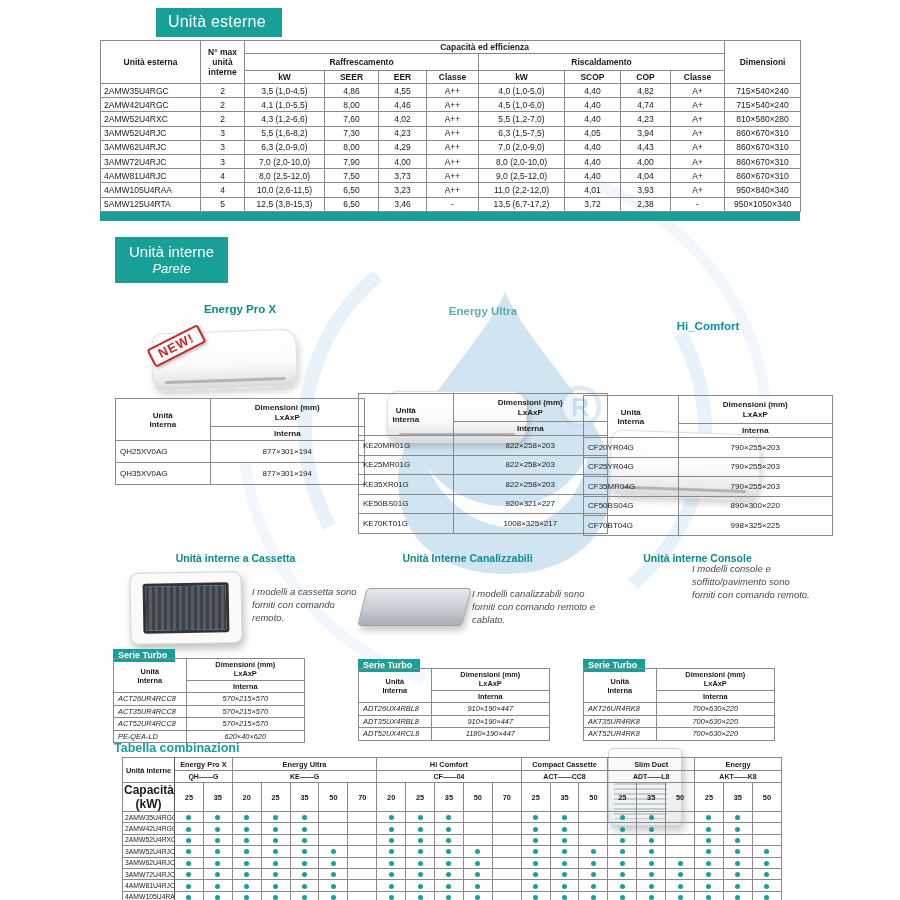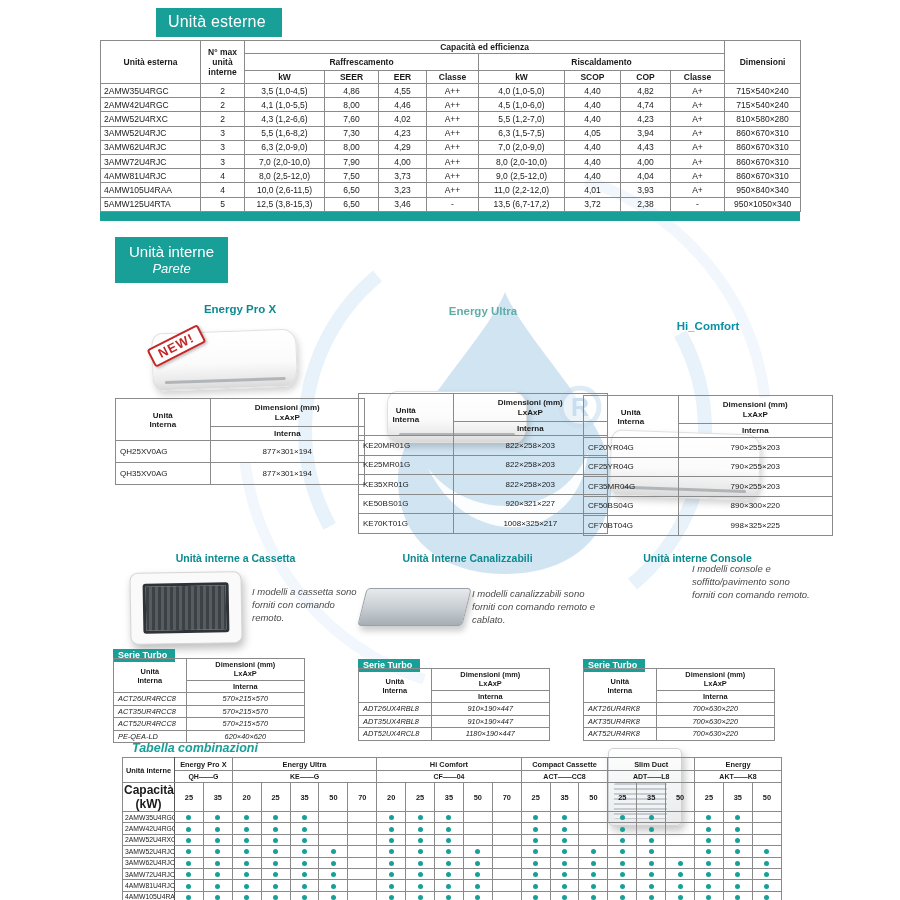--- a/index.html
+++ b/index.html
@@ -462,21 +462,21 @@
           <td>700×630×220</td>
         </tr>
         <tr>
           <td class="model">AKT52UR4RK8</td>
           <td>700×630×220</td>
         </tr>
       </tbody>
   </table>
 </div>
 
-<div class="abs z1 comb-title" style="left:132px;top:741px;font-style:italic;">Tabella combinazioni</div>
+<div class="abs z1 comb-title" style="left:114px;top:741px;">Tabella combinazioni</div>
 <div class="abs z1" style="left:122px;top:757px;">
   <table class="combinations">
       <colgroup>
         <col style="width: 52px;">
         <col>
         <col>
         <col>
         <col>
         <col>
         <col>

